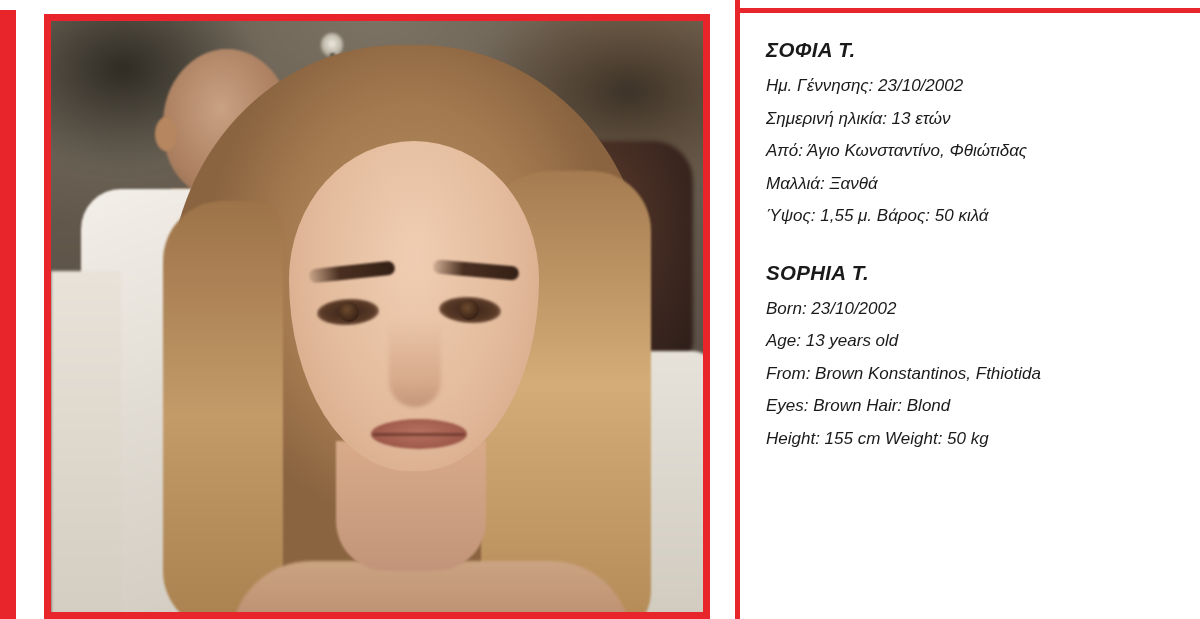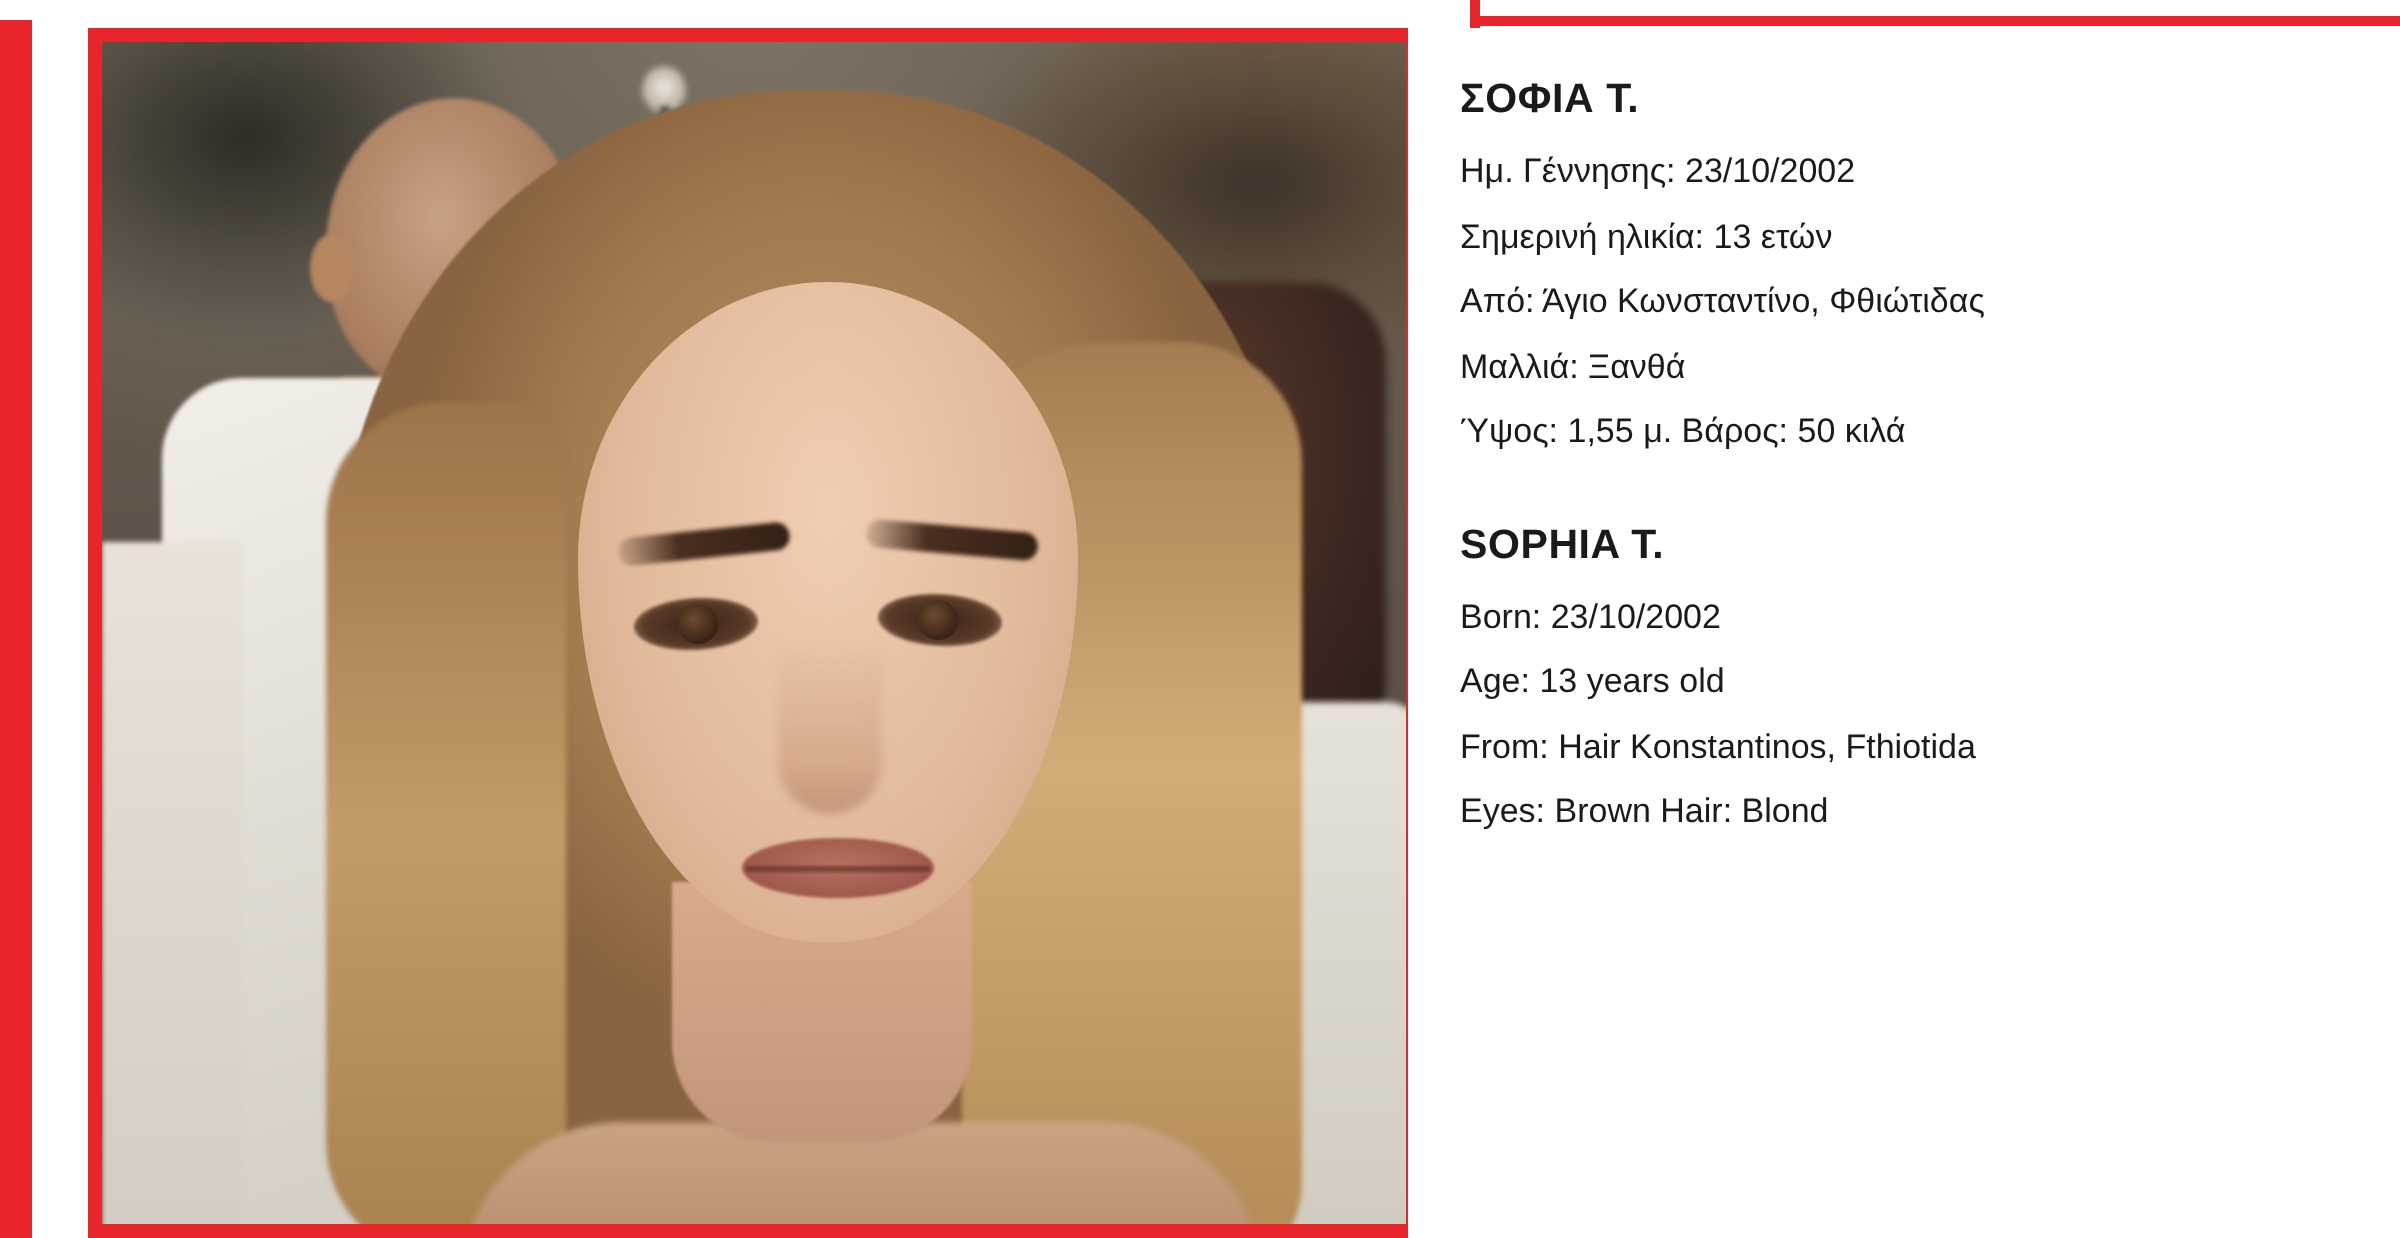--- a/index.html
+++ b/index.html
@@ -254,26 +254,27 @@
     position: absolute;
     left: 180px; top: 540px;
     width: 400px; height: 80px;
     background: linear-gradient(180deg, #caa382 0%, #b88a6d 100%);
     border-radius: 80px 80px 0 0;
     filter: blur(1.5px);
   }
   
   .info-panel {
     position: absolute;
-    left: 704px;
+    left: 740px;
     top: 14px;
     width: 436px;
     height: 605px;
     background: #ffffff;
     box-sizing: border-box;
+    font-style: italic;
   }
   .panel-divider {
     position: absolute;
     left: 735px;
     top: 0px;
     width: 5px;
     height: 619px;
     background: #e8252a;
   }
   .panel-top-rule {
@@ -354,19 +355,20 @@
       <p class="line">Σημερινή ηλικία: 13 ετών</p>
       <p class="line">Από: Άγιο Κωνσταντίνο, Φθιώτιδας</p>
       <p class="line">Μαλλιά: Ξανθά</p>
       <p class="line">Ύψος: 1,55 μ. Βάρος: 50 κιλά</p>
 
       <div class="block-gap"></div>
 
       <p class="name second">SOPHIA T.</p>
       <p class="line">Born: 23/10/2002</p>
       <p class="line">Age: 13 years old</p>
-      <p class="line">From: Hair Konstantinos, Fthiotida</p>
+      <p class="line">From: Brown Konstantinos, Fthiotida</p>
       <p class="line">Eyes: Brown  Hair: Blond</p>
+      <p class="line">Height: 155 cm  Weight: 50 kg</p>
 
     </div>
   </div>
 
 </div>
 
 </body></html>

